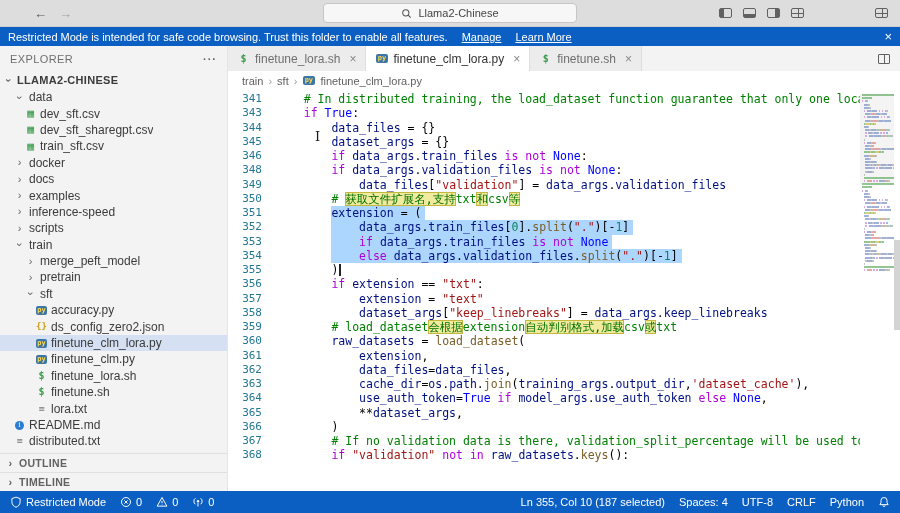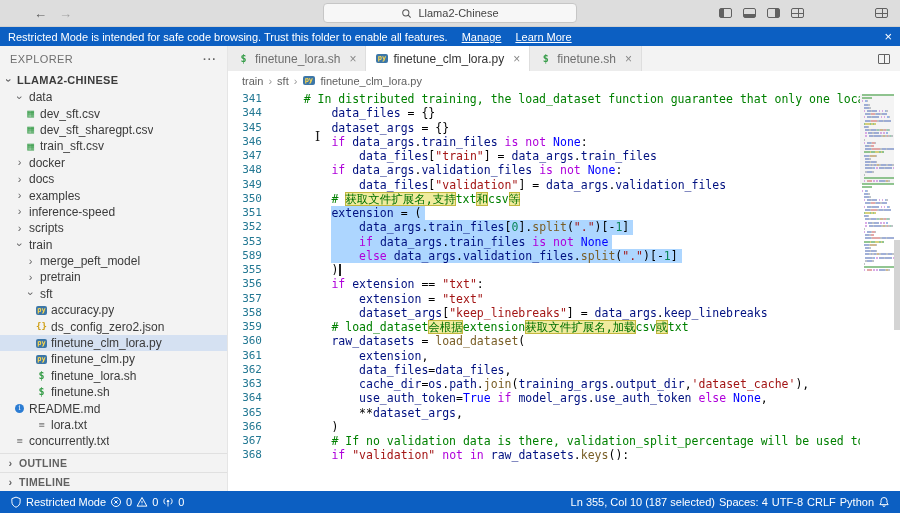--- a/index.html
+++ b/index.html
@@ -98,21 +98,21 @@
   .mm-seg{opacity:.75;}
   .mm-c{background:#6db36d;} .mm-k{background:#cd8fdd;} .mm-b{background:#7d9fe0;} .mm-s{background:#d98c8c;}
   .mm-v{background:#8296c9;} .mm-f{background:#c2a06b;} .mm-p{background:#aab0b6;} .mm-n{background:#7fbf9a;}
   .mm-hl{background:#c9c253;}
   .scrollcol{width:6px;flex:none;position:relative;background:#fff;}
   .scroll-thumb{position:absolute;left:0;right:0;top:150px;height:90px;background:rgba(100,100,100,.28);}
 
   
   .statusbar{height:22px;flex:none;background:#0c5fc2;color:#fff;display:flex;align-items:center;
              justify-content:space-between;font-size:11px;padding:0 8px;white-space:nowrap;}
-  .sb-group{display:flex;gap:0;}
+  .sb-group{display:flex;gap:10px;}
   .sb-item{display:flex;align-items:center;gap:4px;padding:0 2px;}
   .sb-ico{display:inline-flex;align-items:center;}
 </style>
 </head>
 <body>
 
 <div class="app">
 
   <div class="titlebar">
     <div class="nav-arrows">
@@ -228,31 +228,31 @@
             <span class="tree-label">finetune_clm.py</span>
           </div>
           <div class="tree-row" style="padding-left: 35px;">
             <span class="fico fico-shell"></span>
             <span class="tree-label">finetune_lora.sh</span>
           </div>
           <div class="tree-row" style="padding-left: 35px;">
             <span class="fico fico-shell"></span>
             <span class="tree-label">finetune.sh</span>
           </div>
+          <div class="tree-row" style="padding-left: 35px;">
+            <span class="fico fico-text"></span>
+            <span class="tree-label">lora.txt</span>
+          </div>
           <div class="tree-row" style="padding-left: 13px;">
             <span class="fico fico-info"></span>
             <span class="tree-label">README.md</span>
           </div>
-          <div class="tree-row" style="padding-left: 35px;">
-            <span class="fico fico-text"></span>
-            <span class="tree-label">lora.txt</span>
-          </div>
           <div class="tree-row" style="padding-left: 13px;">
             <span class="fico fico-text"></span>
-            <span class="tree-label">concurrently.txt</span>
+            <span class="tree-label">distributed.txt</span>
           </div>
         </div>
       <div class="side-section">
         <span class="chev"></span>
         <span>OUTLINE</span>
       </div>
       <div class="side-section">
         <span class="chev"></span>
         <span>TIMELINE</span>
       </div>
@@ -290,36 +290,36 @@
         <span>finetune_clm_lora.py</span>
       </div>
       <div class="editor">
         <div class="code-scroll">
           <div>
               <div class="code-row">
                 <div class="gutter-num">341</div>
                 <div class="code-text"><span class="tk-p">    </span><span class="tk-c"># In distributed training, the load_dataset function guarantee that only one local process can concurrently</span></div>
               </div>
               <div class="code-row">
+                <div class="gutter-num">343</div>
+                <div class="code-text"><span class="tk-p">    </span><span class="tk-k">if</span><span class="tk-p"> </span><span class="tk-b">True</span><span class="tk-p">:</span></div>
+              </div>
+              <div class="code-row">
                 <div class="gutter-num">344</div>
                 <div class="code-text"><span class="tk-p">        </span><span class="tk-v">data_files</span><span class="tk-p"> = {}</span></div>
               </div>
               <div class="code-row">
                 <div class="gutter-num">345</div>
                 <div class="code-text"><span class="tk-p">        </span><span class="tk-v">dataset_args</span><span class="tk-p"> = {}</span></div>
               </div>
               <div class="code-row">
                 <div class="gutter-num">346</div>
                 <div class="code-text"><span class="tk-p">        </span><span class="tk-k">if</span><span class="tk-p"> </span><span class="tk-v">data_args</span><span class="tk-p">.</span><span class="tk-v">train_files</span><span class="tk-p"> </span><span class="tk-k">is</span><span class="tk-p"> </span><span class="tk-k">not</span><span class="tk-p"> </span><span class="tk-b">None</span><span class="tk-p">:</span></div>
               </div>
               <div class="code-row">
-                <div class="gutter-num">347</div>
-                <div class="code-text"><span class="tk-p">            </span><span class="tk-v">data_files</span><span class="tk-p">[</span><span class="tk-s">"train"</span><span class="tk-p">] = </span><span class="tk-v">data_args</span><span class="tk-p">.</span><span class="tk-v">train_files</span></div>
-              </div>
-              <div class="code-row">
                 <div class="gutter-num">348</div>
                 <div class="code-text"><span class="tk-p">        </span><span class="tk-k">if</span><span class="tk-p"> </span><span class="tk-v">data_args</span><span class="tk-p">.</span><span class="tk-v">validation_files</span><span class="tk-p"> </span><span class="tk-k">is</span><span class="tk-p"> </span><span class="tk-k">not</span><span class="tk-p"> </span><span class="tk-b">None</span><span class="tk-p">:</span></div>
               </div>
               <div class="code-row">
                 <div class="gutter-num">349</div>
                 <div class="code-text"><span class="tk-p">            </span><span class="tk-v">data_files</span><span class="tk-p">[</span><span class="tk-s">"validation"</span><span class="tk-p">] = </span><span class="tk-v">data_args</span><span class="tk-p">.</span><span class="tk-v">validation_files</span></div>
               </div>
               <div class="code-row">
                 <div class="gutter-num">350</div>
                 <div class="code-text"><span class="tk-p">        </span><span class="tk-c"># </span><span class="tk-hl">获取文件扩展名,支持</span><span class="tk-c">txt</span><span class="tk-hl">和</span><span class="tk-c">csv</span><span class="tk-hl">等</span></div>
@@ -330,42 +330,42 @@
               </div>
               <div class="code-row">
                 <div class="gutter-num">352</div>
                 <div class="code-text"><span class="tk-p">        </span><span class="sel-wrap"><span class="tk-p">    </span><span class="tk-v">data_args</span><span class="tk-p">.</span><span class="tk-v">train_files</span><span class="tk-p">[</span><span class="tk-n">0</span><span class="tk-p">].</span><span class="tk-f">split</span><span class="tk-p">(</span><span class="tk-s">"."</span><span class="tk-p">)[-</span><span class="tk-n">1</span><span class="tk-p">]</span></span></div>
               </div>
               <div class="code-row">
                 <div class="gutter-num">353</div>
                 <div class="code-text"><span class="tk-p">        </span><span class="sel-wrap"><span class="tk-p">    </span><span class="tk-k">if</span><span class="tk-p"> </span><span class="tk-v">data_args</span><span class="tk-p">.</span><span class="tk-v">train_files</span><span class="tk-p"> </span><span class="tk-k">is</span><span class="tk-p"> </span><span class="tk-k">not</span><span class="tk-p"> </span><span class="tk-b">None</span></span></div>
               </div>
               <div class="code-row">
-                <div class="gutter-num">589</div>
+                <div class="gutter-num">354</div>
                 <div class="code-text"><span class="tk-p">        </span><span class="sel-wrap"><span class="tk-p">    </span><span class="tk-k">else</span><span class="tk-p"> </span><span class="tk-v">data_args</span><span class="tk-p">.</span><span class="tk-v">validation_files</span><span class="tk-p">.</span><span class="tk-f">split</span><span class="tk-p">(</span><span class="tk-s">"."</span><span class="tk-p">)[-</span><span class="tk-n">1</span><span class="tk-p">]</span></span></div>
               </div>
               <div class="code-row">
                 <div class="gutter-num">355</div>
                 <div class="code-text"><span class="tk-p">        </span><span class="tk-p">)</span><span class="caret"></span></div>
               </div>
               <div class="code-row">
                 <div class="gutter-num">356</div>
                 <div class="code-text"><span class="tk-p">        </span><span class="tk-k">if</span><span class="tk-p"> </span><span class="tk-v">extension</span><span class="tk-p"> == </span><span class="tk-s">"txt"</span><span class="tk-p">:</span></div>
               </div>
               <div class="code-row">
                 <div class="gutter-num">357</div>
                 <div class="code-text"><span class="tk-p">            </span><span class="tk-v">extension</span><span class="tk-p"> = </span><span class="tk-s">"text"</span></div>
               </div>
               <div class="code-row">
                 <div class="gutter-num">358</div>
                 <div class="code-text"><span class="tk-p">            </span><span class="tk-v">dataset_args</span><span class="tk-p">[</span><span class="tk-s">"keep_linebreaks"</span><span class="tk-p">] = </span><span class="tk-v">data_args</span><span class="tk-p">.</span><span class="tk-v">keep_linebreaks</span></div>
               </div>
               <div class="code-row">
                 <div class="gutter-num">359</div>
-                <div class="code-text"><span class="tk-p">        </span><span class="tk-c"># load_dataset</span><span class="tk-hl">会根据</span><span class="tk-c">extension</span><span class="tk-hl">获取文件扩展名,加载</span><span class="tk-c">csv</span><span class="tk-hl">或</span><span class="tk-c">txt</span></div>
+                <div class="code-text"><span class="tk-p">        </span><span class="tk-c"># load_dataset</span><span class="tk-hl">会根据</span><span class="tk-c">extension</span><span class="tk-hl">自动判别格式,加载</span><span class="tk-c">csv</span><span class="tk-hl">或</span><span class="tk-c">txt</span></div>
               </div>
               <div class="code-row">
                 <div class="gutter-num">360</div>
                 <div class="code-text"><span class="tk-p">        </span><span class="tk-v">raw_datasets</span><span class="tk-p"> = </span><span class="tk-f">load_dataset</span><span class="tk-p">(</span></div>
               </div>
               <div class="code-row">
                 <div class="gutter-num">361</div>
                 <div class="code-text"><span class="tk-p">            </span><span class="tk-v">extension</span><span class="tk-p">,</span></div>
               </div>
               <div class="code-row">

